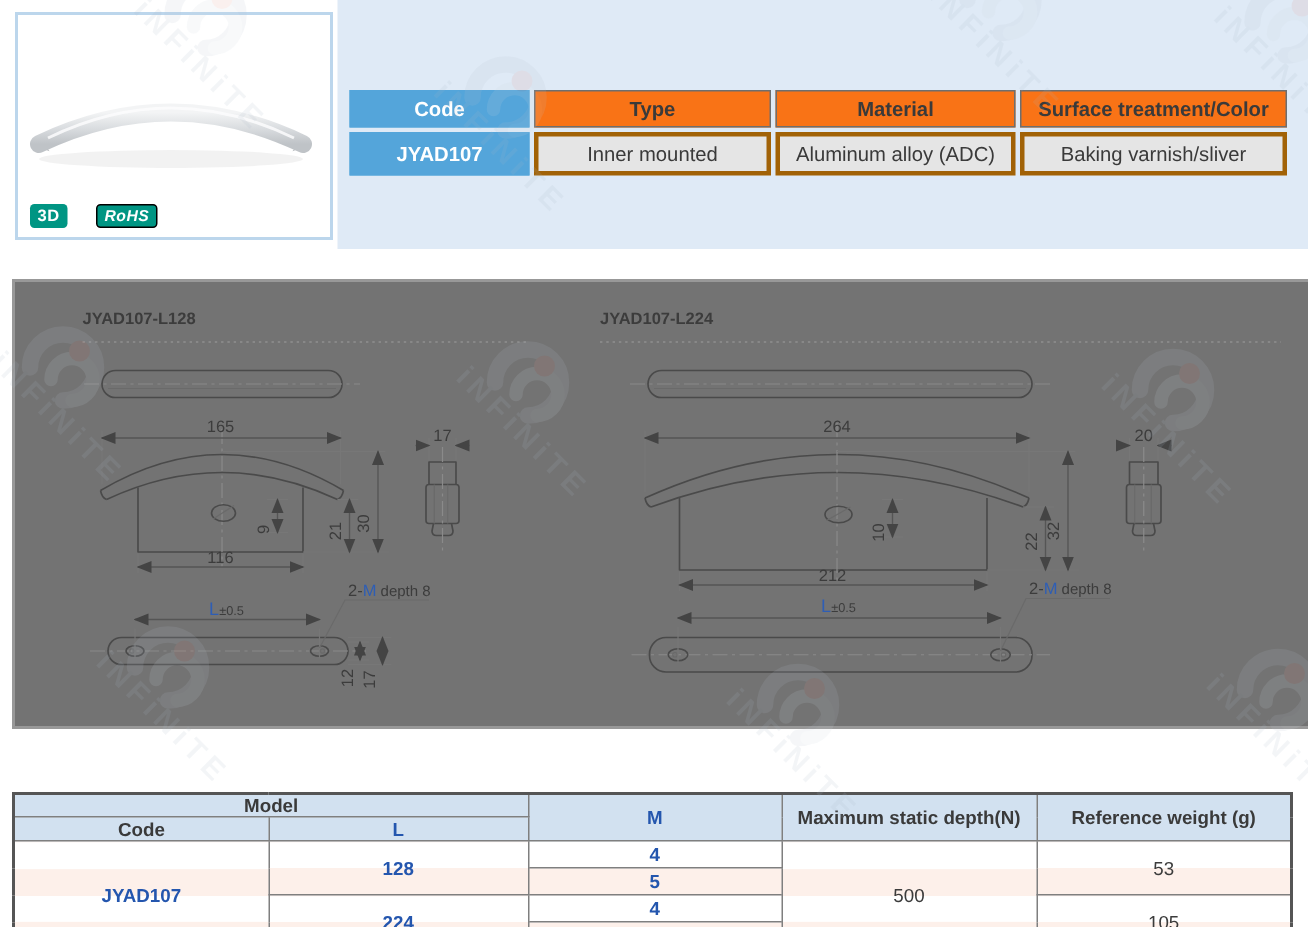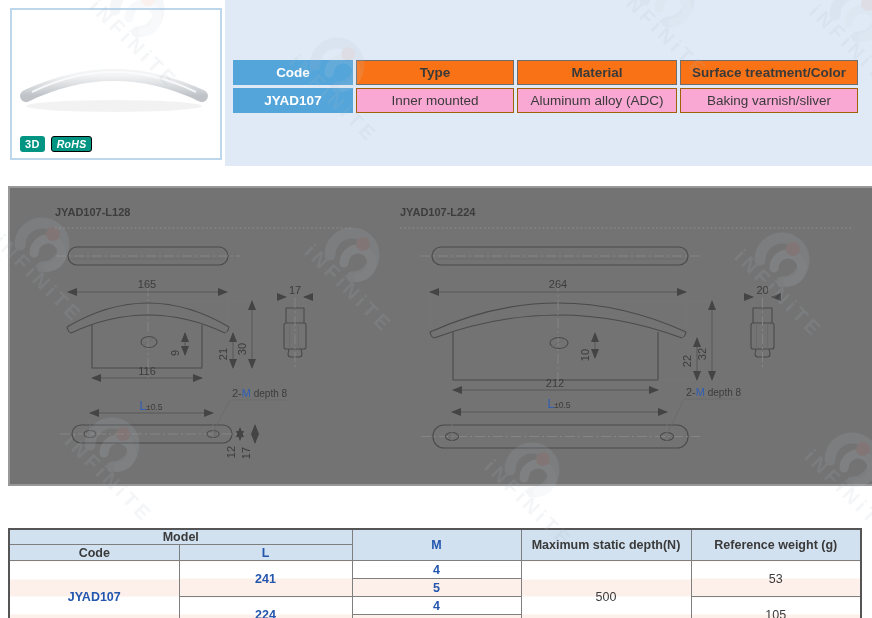--- a/index.html
+++ b/index.html
@@ -3,30 +3,30 @@
 <meta charset="utf-8">
 <style>
   html,body{margin:0;padding:0;}
   body{
     position:relative;width:872px;height:618px;overflow:hidden;
     background:#ffffff;font-family:"Liberation Sans",sans-serif;
   }
   
   .top-band{position:absolute;left:225px;top:0;width:647px;height:166px;background:#dfeaf6;}
   .product-box{position:absolute;left:10px;top:8px;width:208px;height:148px;background:#fff;border:2px solid #bcd6ec;z-index:2;}
-  .badges{position:absolute;left:8px;bottom:6px;display:flex;gap:6px;}
+  .badges{position:absolute;left:8px;bottom:6px;display:flex;gap:19px;}
   .badge{background:#009583;color:#fff;font-weight:bold;font-size:11px;height:16px;line-height:16px;
          border-radius:3px;padding:0 5px;letter-spacing:.3px;}
   .badge.rohs{font-style:italic;font-size:10.5px;border:1px solid #000000;height:14px;line-height:14px;}
   
   .info-table{position:absolute;left:230px;top:57px;border-collapse:separate;border-spacing:3px;z-index:2;}
   .info-table th,.info-table td{height:23px;text-align:center;vertical-align:middle;
       font-size:13.5px;color:#3a3a3a;padding:0 4px;white-space:nowrap;}
   .info-table .plain{border:1px solid #6e6e6e;background:#f97316;font-weight:600;}
-  .info-table .plain-data{border:1px solid #a16207;background:#f9a8d4;font-weight:400;}
+  .info-table .plain-data{border:3px solid #a16207;background:#e5e5e5;font-weight:400;}
   .info-table .code{background:#54a5da;color:#fff;font-weight:bold;border:1px solid #54a5da;}
   
   .draw-box{position:absolute;left:8px;top:186px;width:850px;height:296px;border:2px solid #989898;background:#737373;z-index:2;padding-left:48px;}
   svg.draw{position:absolute;left:0;top:0;}
   svg.draw text{font-family:"Liberation Sans",sans-serif;font-size:11px;fill:#3c3c3c;}
   .outline{fill:none;stroke:#4a4a4a;stroke-width:1.1;stroke-linejoin:round;}
   .thin{fill:none;stroke:#6a6a6a;stroke-width:.8;}
   .dim{fill:none;stroke:#555;stroke-width:.9;}
   .ext{fill:none;stroke:#777;stroke-width:.8;}
   .cl{fill:none;stroke:#8a8a8a;stroke-width:.8;stroke-dasharray:10 3 2 3;}
@@ -341,21 +341,21 @@
       <th rowspan="2">Reference weight (g)</th>
     </tr>
     <tr class="r2">
       <th>Code</th>
       <th class="bluev">L</th>
     </tr>
   </thead>
   <tbody>
     <tr>
       <td rowspan="4" class="g4 bluev">JYAD107</td>
-      <td rowspan="2" class="g2 bluev">241</td>
+      <td rowspan="2" class="g2 bluev">128</td>
       <td class="m-white bluev">4</td>
       <td rowspan="4" class="g4">500</td>
       <td rowspan="2" class="g2">53</td>
     </tr>
     <tr>
       <td class="m-pink bluev">5</td>
     </tr>
     <tr>
       <td rowspan="2" class="g2 bluev">224</td>
       <td class="m-white bluev">4</td>

